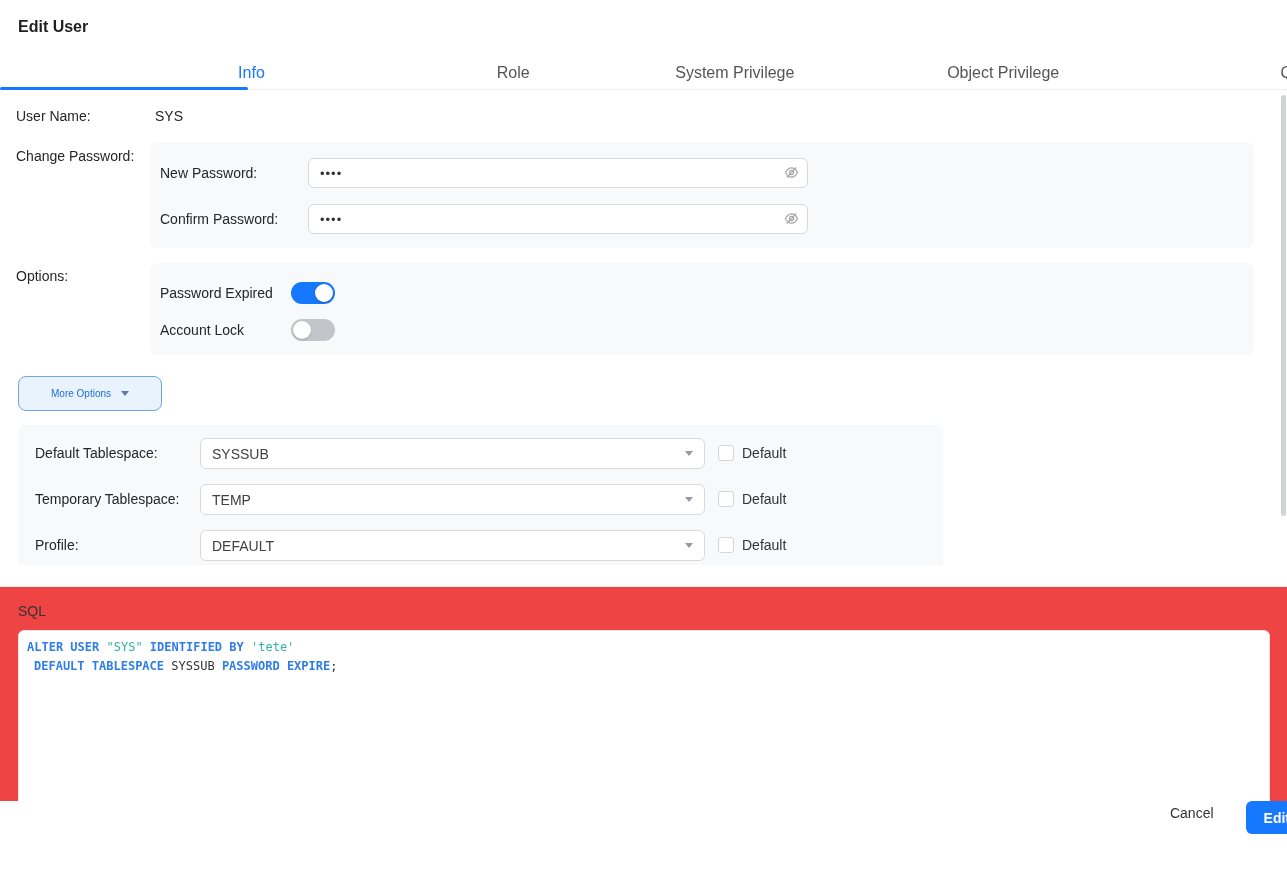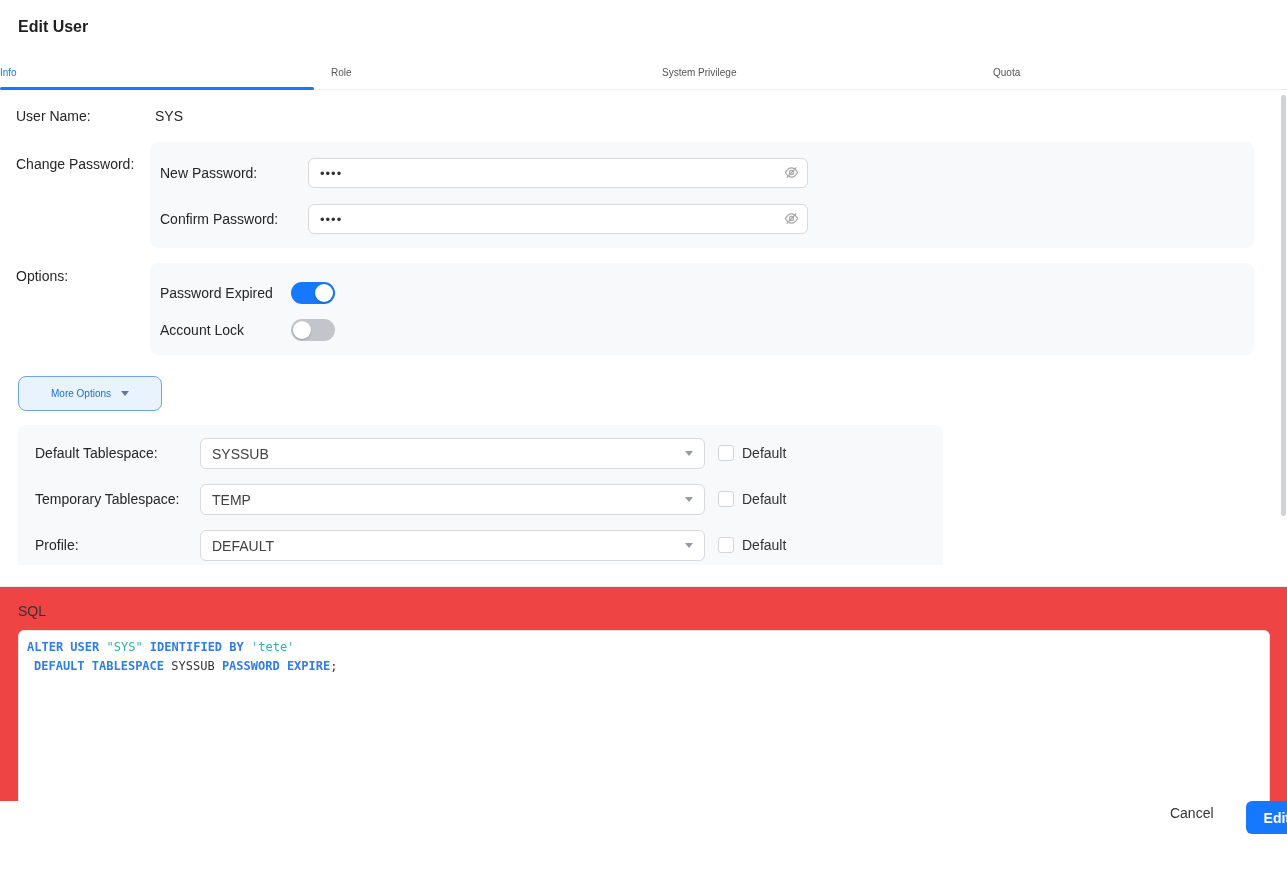--- a/index.html
+++ b/index.html
@@ -10,29 +10,29 @@
   html,body{margin:0;padding:0;background:#fff;}
   .dialog{
     position:relative;width:1287px;height:874px;background:#fff;overflow:hidden;
     font-family:"Liberation Sans","DejaVu Sans",sans-serif;color:#262626;padding-left:37px;
   }
   
   .dlg-title{position:absolute;left:18px;top:17px;font-size:16px;font-weight:bold;color:#1f1f1f;line-height:20px;}
   .close-btn{position:absolute;right:16px;top:17px;width:24px;height:24px;background:none;border:none;cursor:pointer;padding:0;line-height:0;}
   
   .tabbar{position:absolute;top:56px;left:0;right:0;height:33px;display:flex;border-bottom:1px solid #f0f0f0;box-sizing:content-box;}
-  .tab{flex:1;position:relative;text-align:left;line-height:33px;font-size:10px;color:#555;cursor:pointer;}
+  .tab{flex:1;position:relative;text-align:right;line-height:33px;font-size:16px;color:#555;cursor:pointer;}
   .tab.active{color:var(--primary);}
   .tab.active::after{content:"";position:absolute;left:0;right:17px;bottom:-1px;height:3px;background:var(--primary);border-radius:2px;}
   
   .content{position:absolute;top:90px;left:0;width:1287px;height:475px;overflow:hidden;font-size:14px;}
   .field-label,.field-value{position:absolute;line-height:20px;color:#262626;}
   .lbl-username{left:16px;top:16px;}
   .val-username{left:155px;top:16px;}
-  .lbl-chpw{left:16px;top:64px;}
+  .lbl-chpw{left:16px;top:56px;}
   .lbl-opts{left:16px;top:176px;}
   .panel{position:absolute;background:#f8f9fa;border-radius:8px;}
   .panel-chpw{left:150px;top:52px;width:1104px;height:106px;}
   .panel-opts{left:150px;top:173px;width:1104px;height:92px;}
   .panel-more{left:18px;top:335px;width:925px;height:154px;}
   .inner-label{position:absolute;line-height:20px;color:#262626;}
   .l1{left:10px;top:21px;} .l2{left:10px;top:67px;}
   .pw-wrap{position:absolute;width:500px;height:30px;}
   .i1{left:158px;top:16px;} .i2{left:158px;top:62px;}
   .pw-input{width:100%;height:100%;box-sizing:border-box;border:1px solid #d9d9d9;border-radius:6px;
@@ -93,20 +93,21 @@
   <button class="close-btn">
     <svg width="15" height="15" viewBox="0 0 15 15">
       <path d="M2.2 2.2 L12.8 12.8 M12.8 2.2 L2.2 12.8" stroke="#5f6368" stroke-width="1.6" stroke-linecap="round"></path>
     </svg>
   </button>
 
   <div class="tabbar">
     <div class="tab active"><span>Info</span></div>
     <div class="tab"><span>Role</span></div>
     <div class="tab"><span>System Privilege</span></div>
+    <div class="tab"><span>Object Privilege</span></div>
     <div class="tab"><span>Quota</span></div>
   </div>
 
   <div class="content">
 
     <div class="field-label lbl-username">User Name:</div>
     <div class="field-value val-username">SYS</div>
 
     <div class="field-label lbl-chpw">Change Password:</div>
     <div class="panel panel-chpw">

